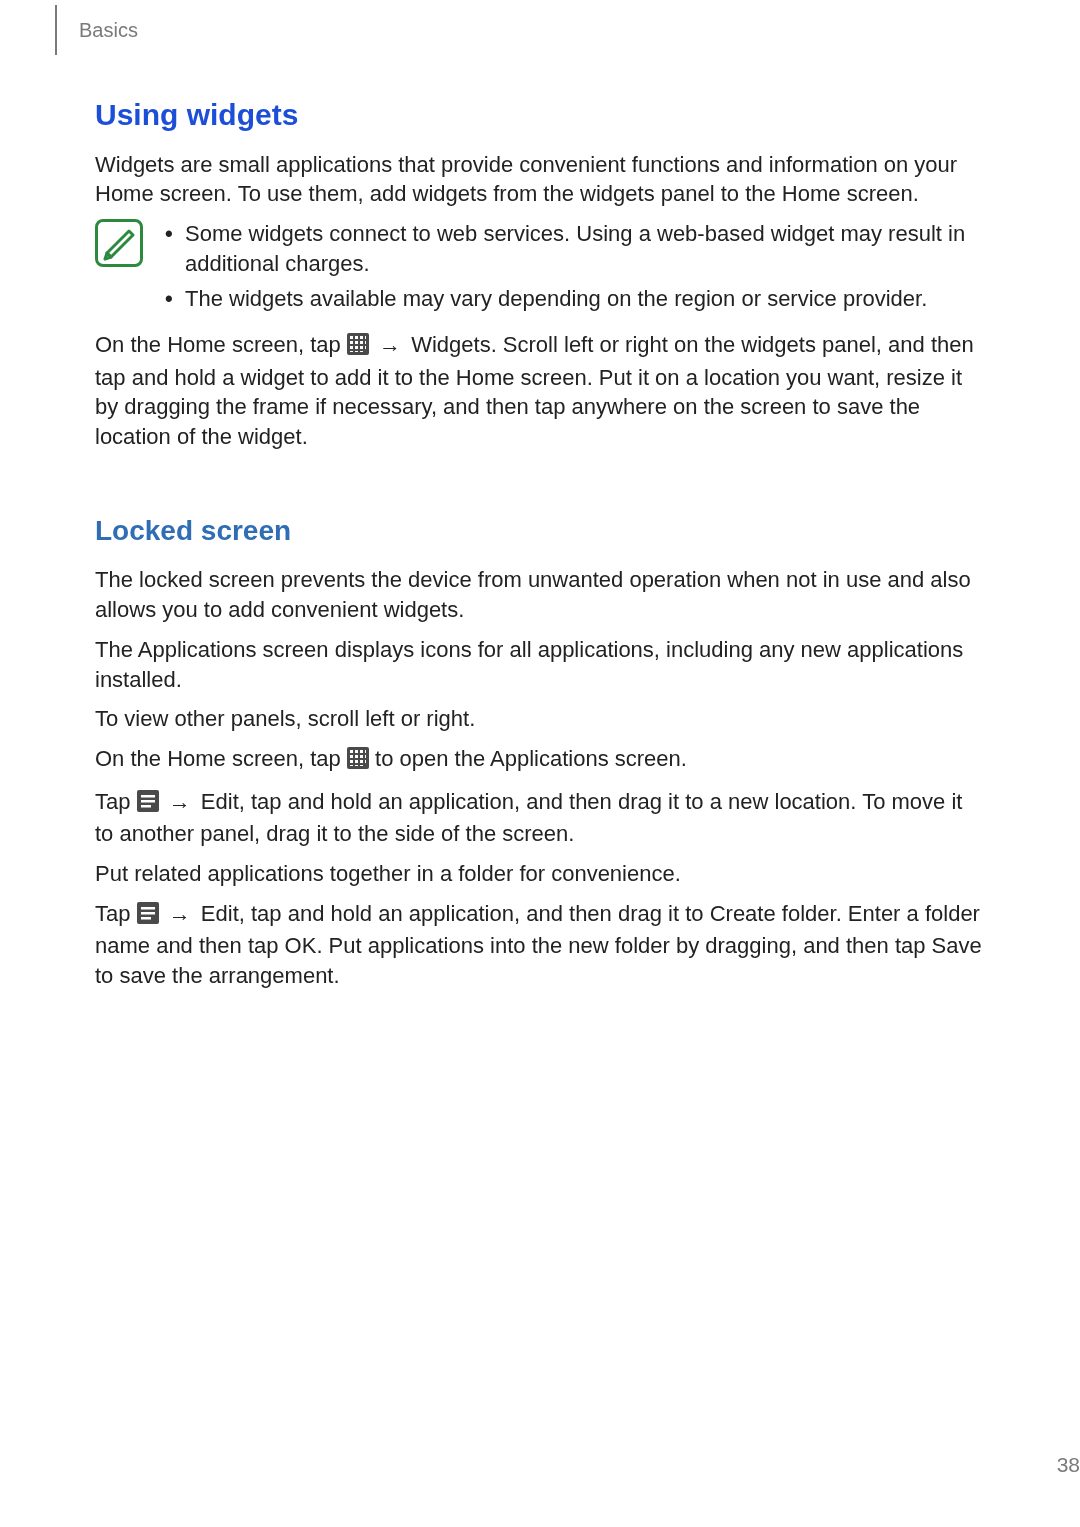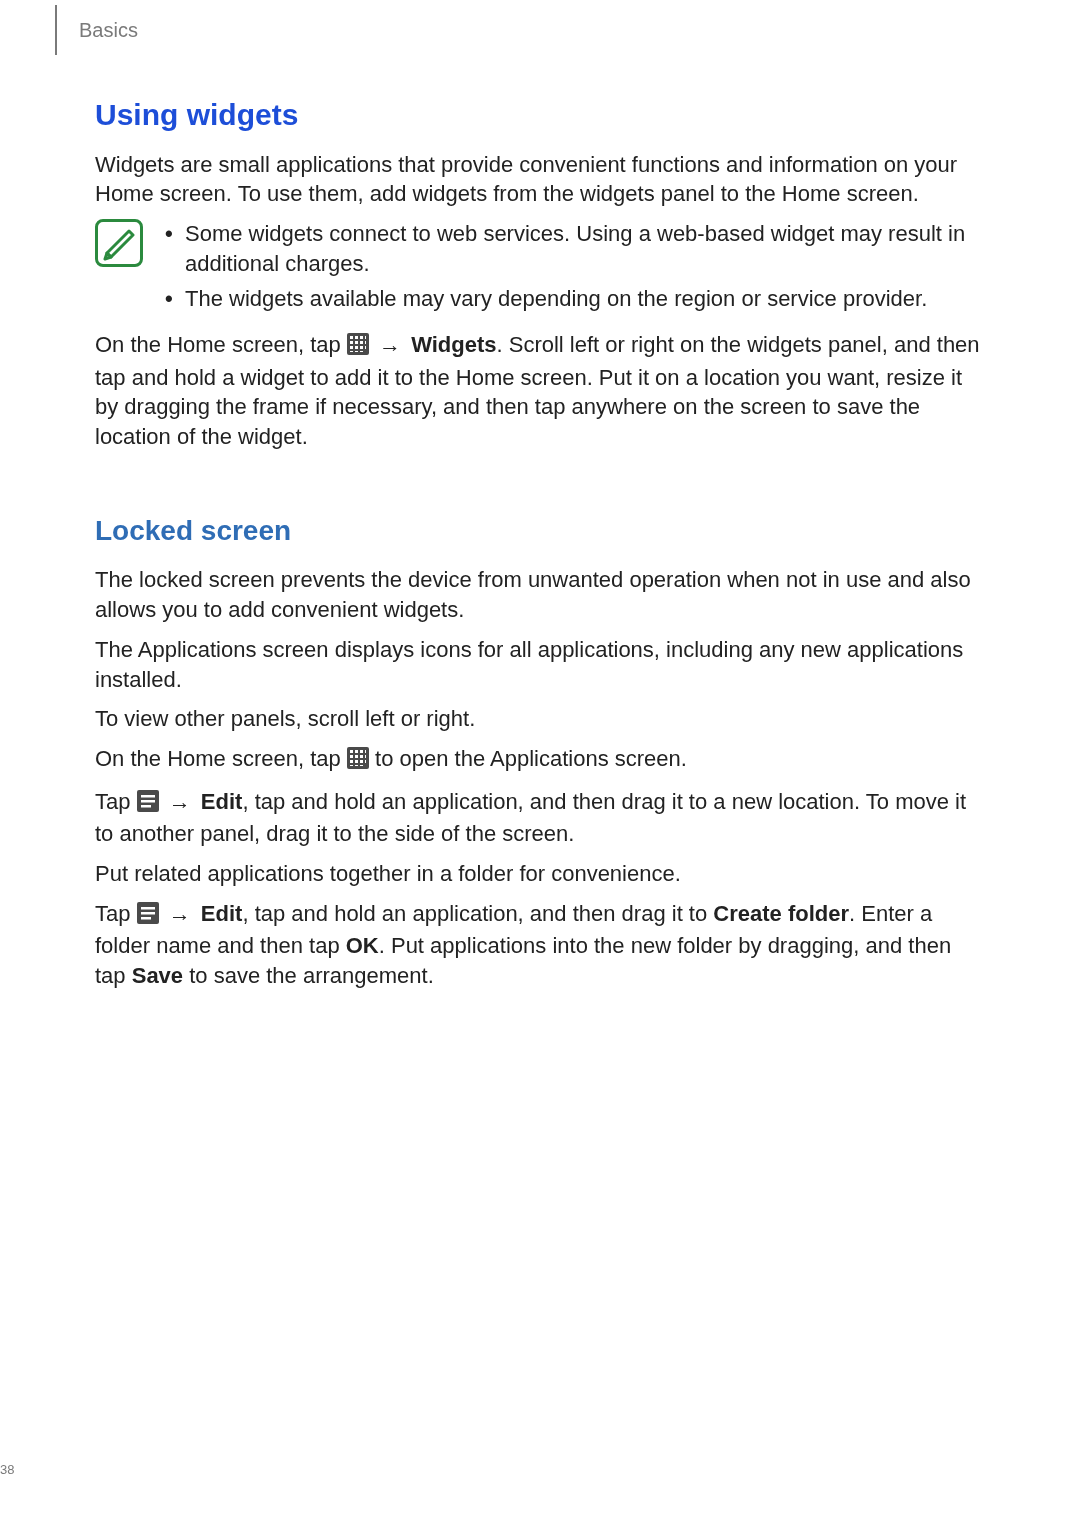--- a/index.html
+++ b/index.html
@@ -95,30 +95,30 @@
   }
   .bullet-text {
     flex: 1 1 auto;
   }
   .inline-icon {
     display: inline-block;
     vertical-align: -3px;
   }
   .inline-icon.apps-icon svg rect.bg { fill: #4a4a4a; }
   .inline-icon.menu-icon svg rect.bg { fill: #4a4a4a; }
-  .bold { font-weight: 700; }
+  .bold { font-weight: 400; }
   .arrow { padding: 0 4px; }
   .page-num {
     position: absolute;
     bottom: 48px;
     left: 0;
     width: 100%;
-    text-align: left;
+    text-align: right;
     color: #7a7a7a;
-    font-size: 13px;
+    font-size: 21px;
   }
 </style>
 </head>
 <body>
 
 <div class="page">
 
   <div class="header-bar">
     <div class="header-tick"></div>
     <span class="header-label">Basics</span>

